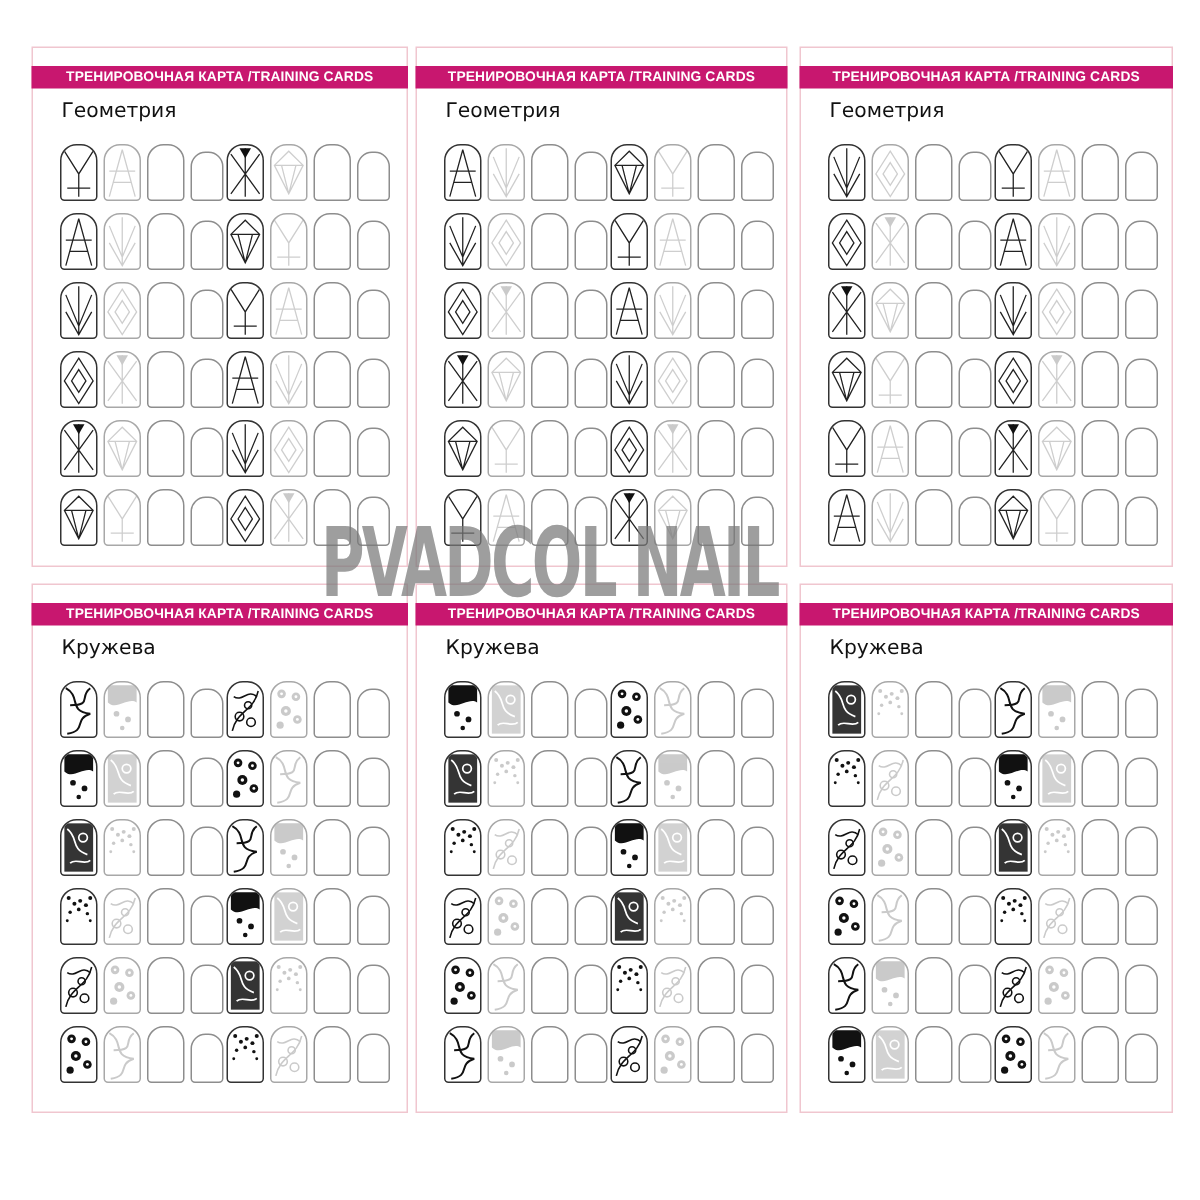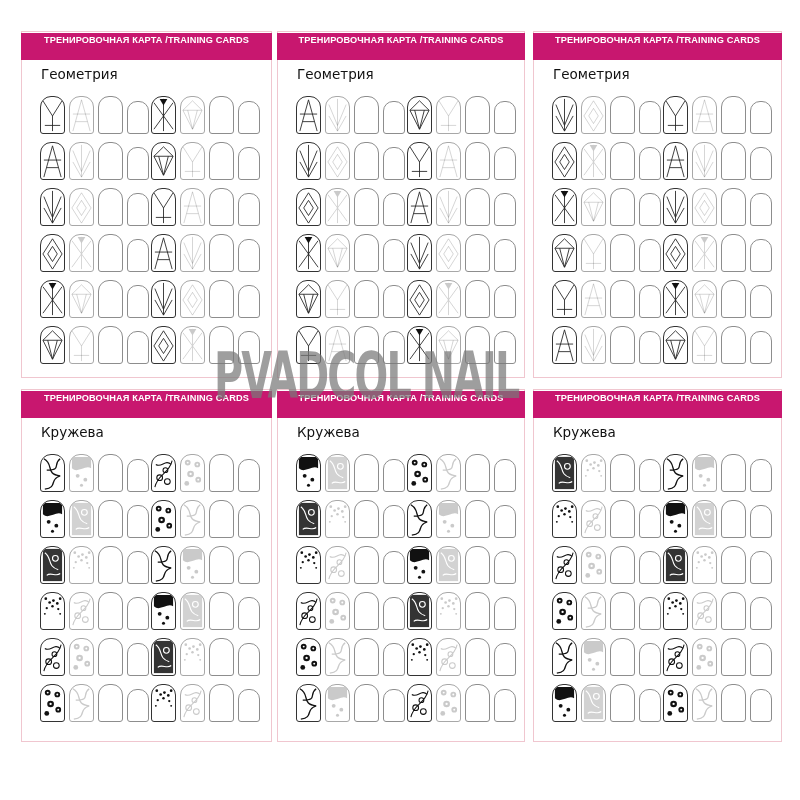--- a/index.html
+++ b/index.html
@@ -1,18 +1,18 @@
 <!DOCTYPE html>
 <html><head>
 <meta charset="utf-8">
 <style>
   html,body{margin:0;padding:0;background:#ffffff;}
   body{width:800px;height:800px;position:relative;overflow:hidden;font-family:"DejaVu Sans","Liberation Sans",sans-serif;}
   .card{position:absolute;border:1px solid #f0c6cf;background:#fff;box-sizing:border-box;}
-  .card-header{position:absolute;left:-1px;top:1px;right:-1px;height:27px;background:#c8176f;color:#fff;font-family:"Liberation Sans",sans-serif;font-weight:bold;font-size:9.2px;line-height:15px;text-align:center;letter-spacing:0.1px;white-space:nowrap;overflow:hidden;}
+  .card-header{position:absolute;left:-1px;top:12px;right:-1px;height:15px;background:#c8176f;color:#fff;font-family:"Liberation Sans",sans-serif;font-weight:bold;font-size:9.2px;line-height:15px;text-align:center;letter-spacing:0.1px;white-space:nowrap;overflow:hidden;}
   .card-title{position:absolute;left:19px;top:34px;font-size:13.5px;color:#111;font-family:"DejaVu Sans",sans-serif;}
   .grid{position:absolute;left:18px;top:62px;}
   .nail-row{position:absolute;left:0;height:40px;width:230px;}
   .nail{position:absolute;bottom:0;border:1px solid #8d8d8d;border-radius:11px 11px 3px 3px;box-sizing:border-box;background:#fff;overflow:hidden;}
   .nail.t{width:25px;height:38px;}
   .nail.s{width:22px;height:33px;border-radius:10px 10px 3px 3px;}
   .nail.dark{border-color:#333;}
   .nail.light{border-color:#a8a8a8;}
   .nail svg{position:absolute;left:0;top:0;width:100%;height:100%;}
   .watermark{position:absolute;left:214px;top:344px;font-family:"DejaVu Sans","Liberation Sans",sans-serif;font-weight:bold;font-size:64px;line-height:64px;color:rgba(120,120,120,0.72);letter-spacing:-3px;transform:scaleX(0.62);transform-origin:left top;white-space:nowrap;pointer-events:none;}

